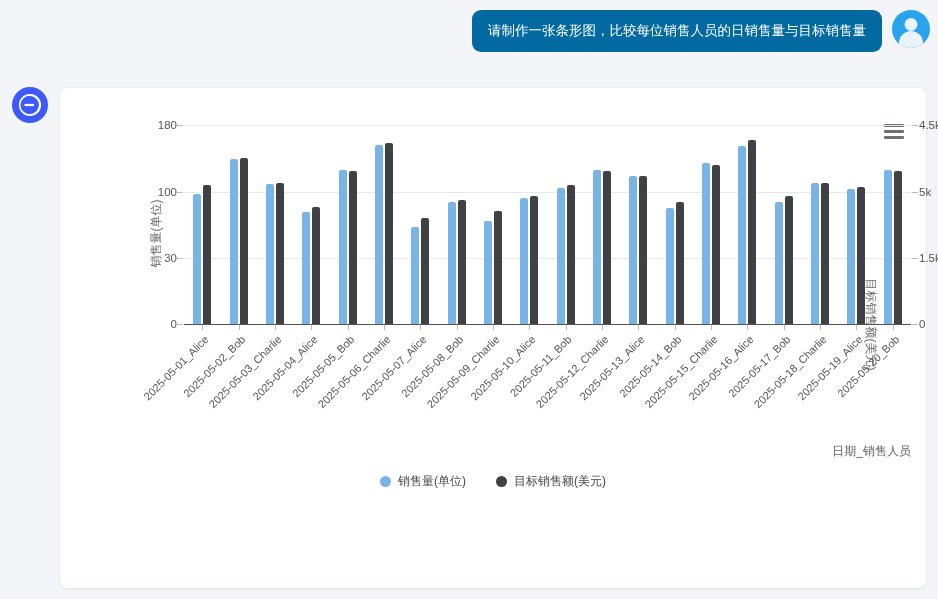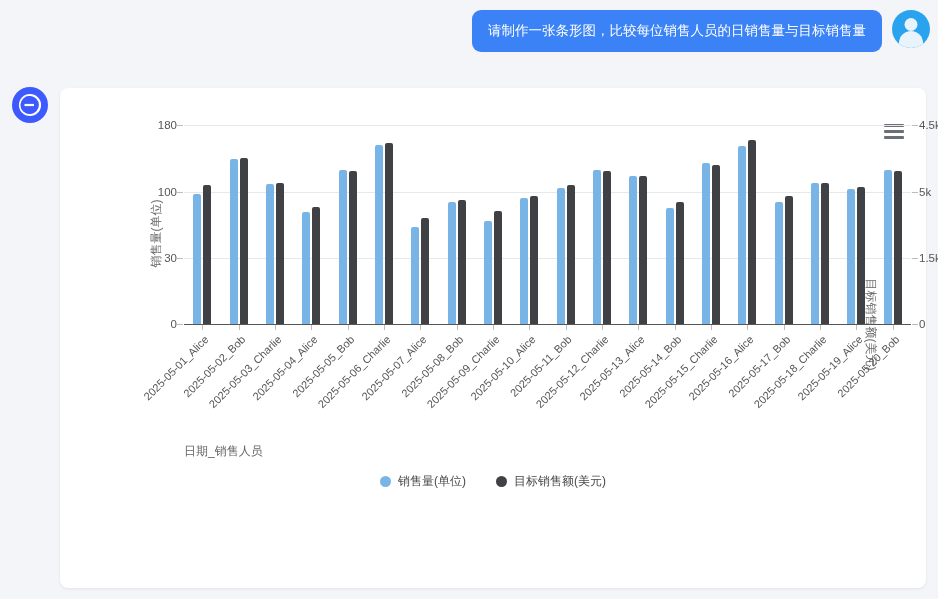--- a/index.html
+++ b/index.html
@@ -11,21 +11,21 @@
     overflow: hidden;
     position: relative;
   }
 
   
   .msg-row {
     position: absolute; top: 10px; right: 8px;
     display: flex; align-items: flex-start; gap: 10px;
   }
   .user-bubble {
-    background: #3b82f6;
+    background: #0369a1;
     color: #ffffff;
     font-size: 13.5px;
     line-height: 1.5;
     padding: 11px 16px;
     border-radius: 9px;
     max-width: 420px;
     white-space: nowrap;
   }
   .avatar {
     width: 38px; height: 38px; border-radius: 50%;
@@ -112,21 +112,21 @@
     position:absolute; top:2px; right:50%;
     transform-origin: 100% 0;
     transform: rotate(-45deg);
     white-space:nowrap;
     font-size: 11px; color:#555;
     text-align:right;
   }
 
   .axis-title-x {
     position:absolute; left:124px; width:727px; top:355px;
-    text-align:left; font-size:12px; color:#666;
+    text-align:right; font-size:12px; color:#666;
   }
 
   .axis-title-y-left {
     position:absolute; left:62px; top:137px;
     transform-origin: 50% 50%;
     transform: rotate(-90deg) translate(0,0);
     font-size:12px; color:#666; white-space:nowrap;
   }
   .axis-title-y-right {
     position:absolute; right: 10px; top:228px;

